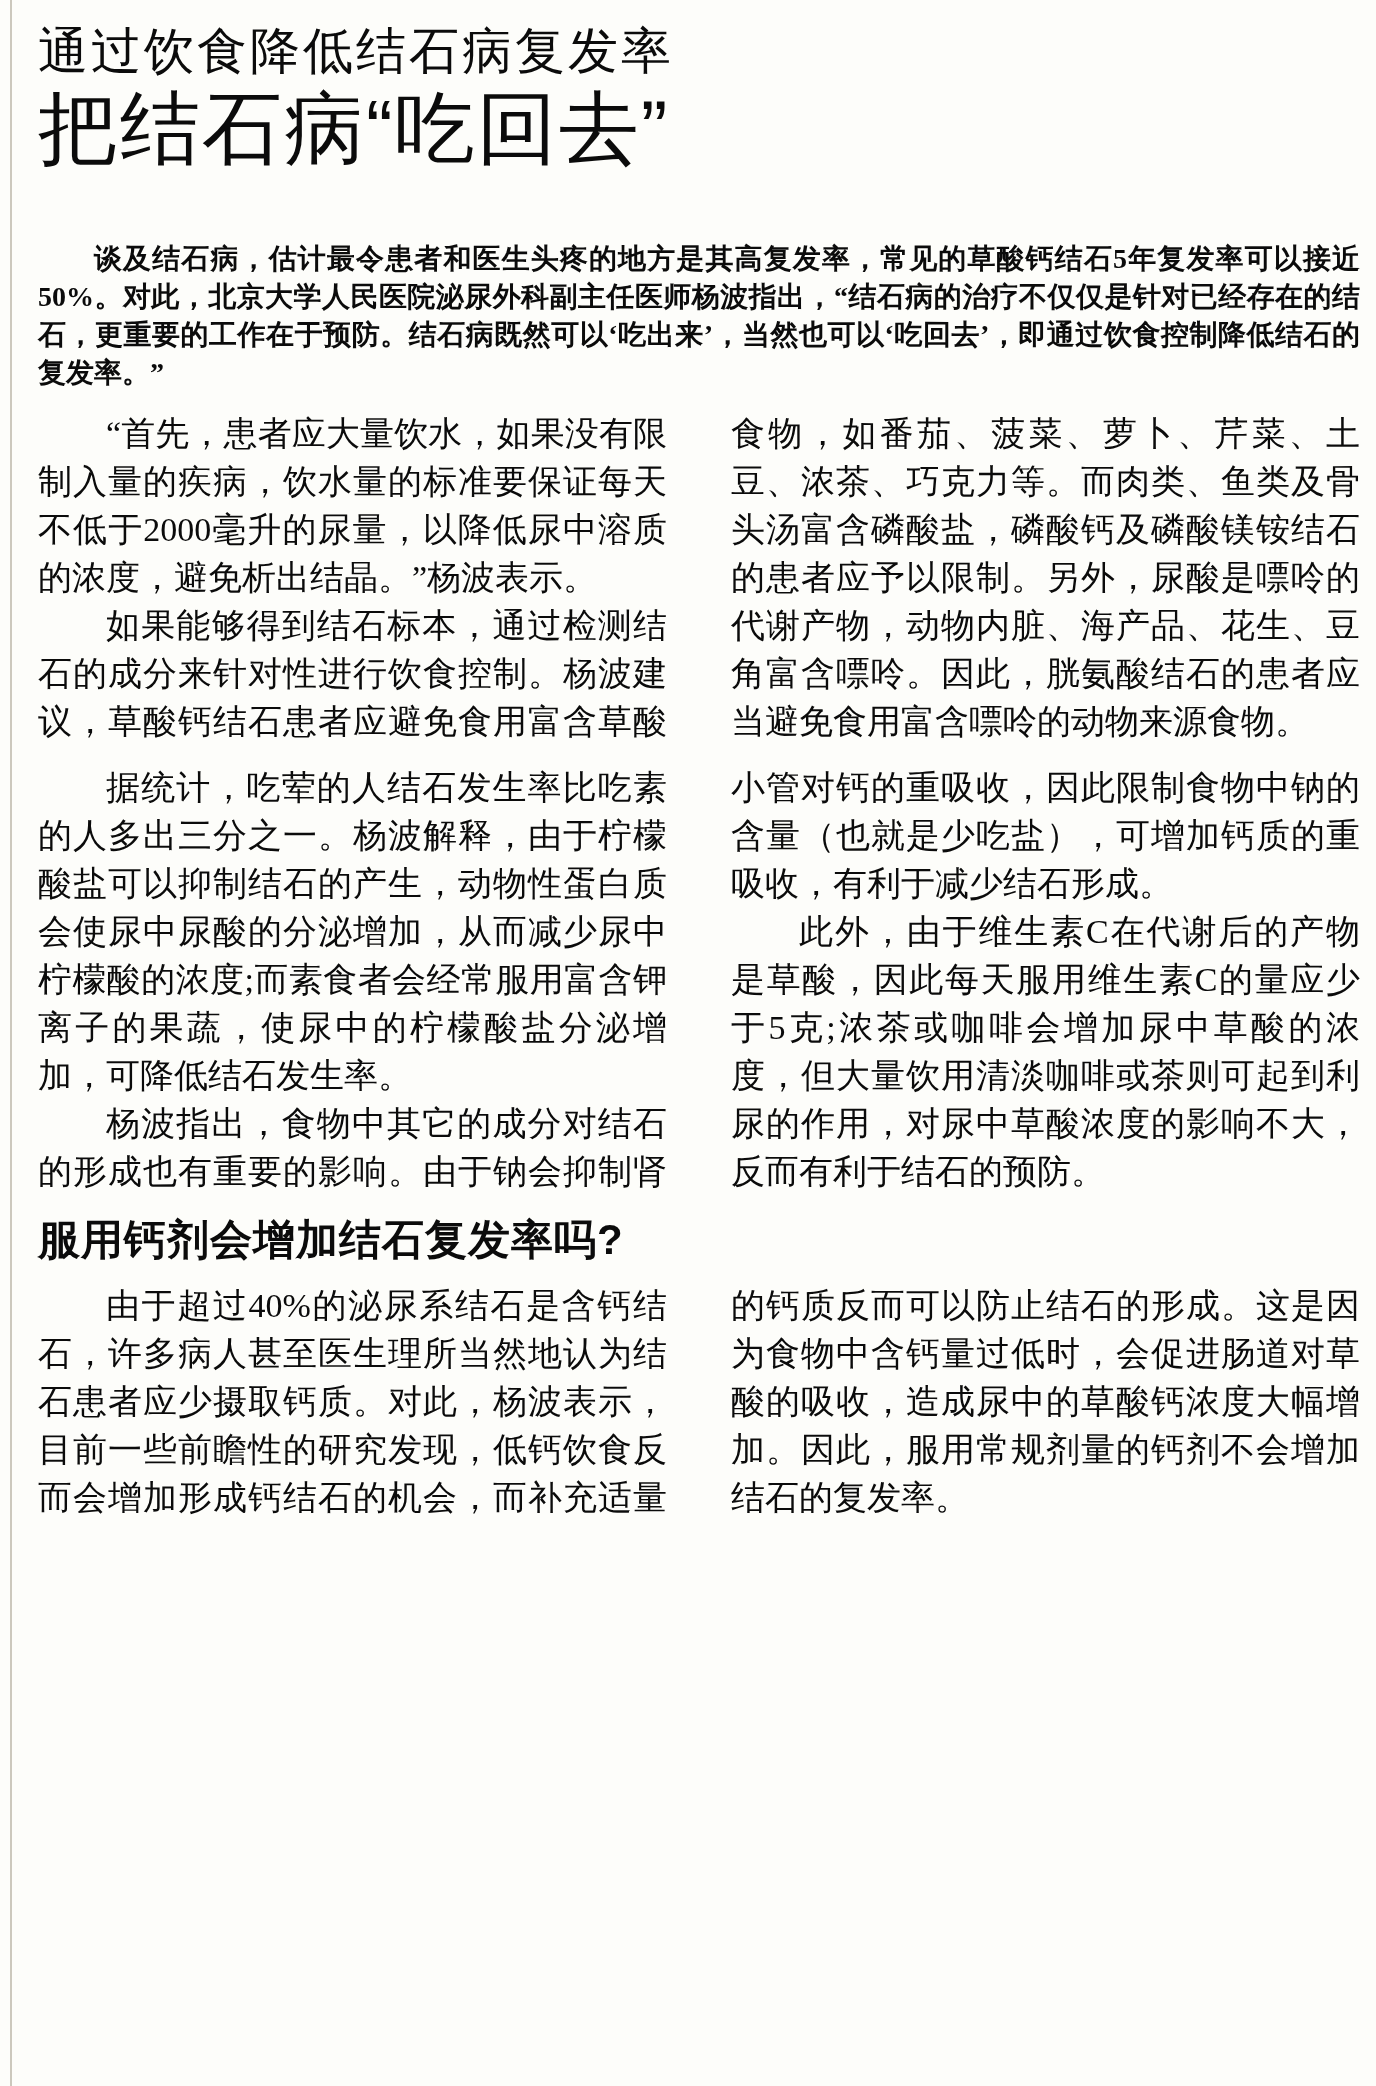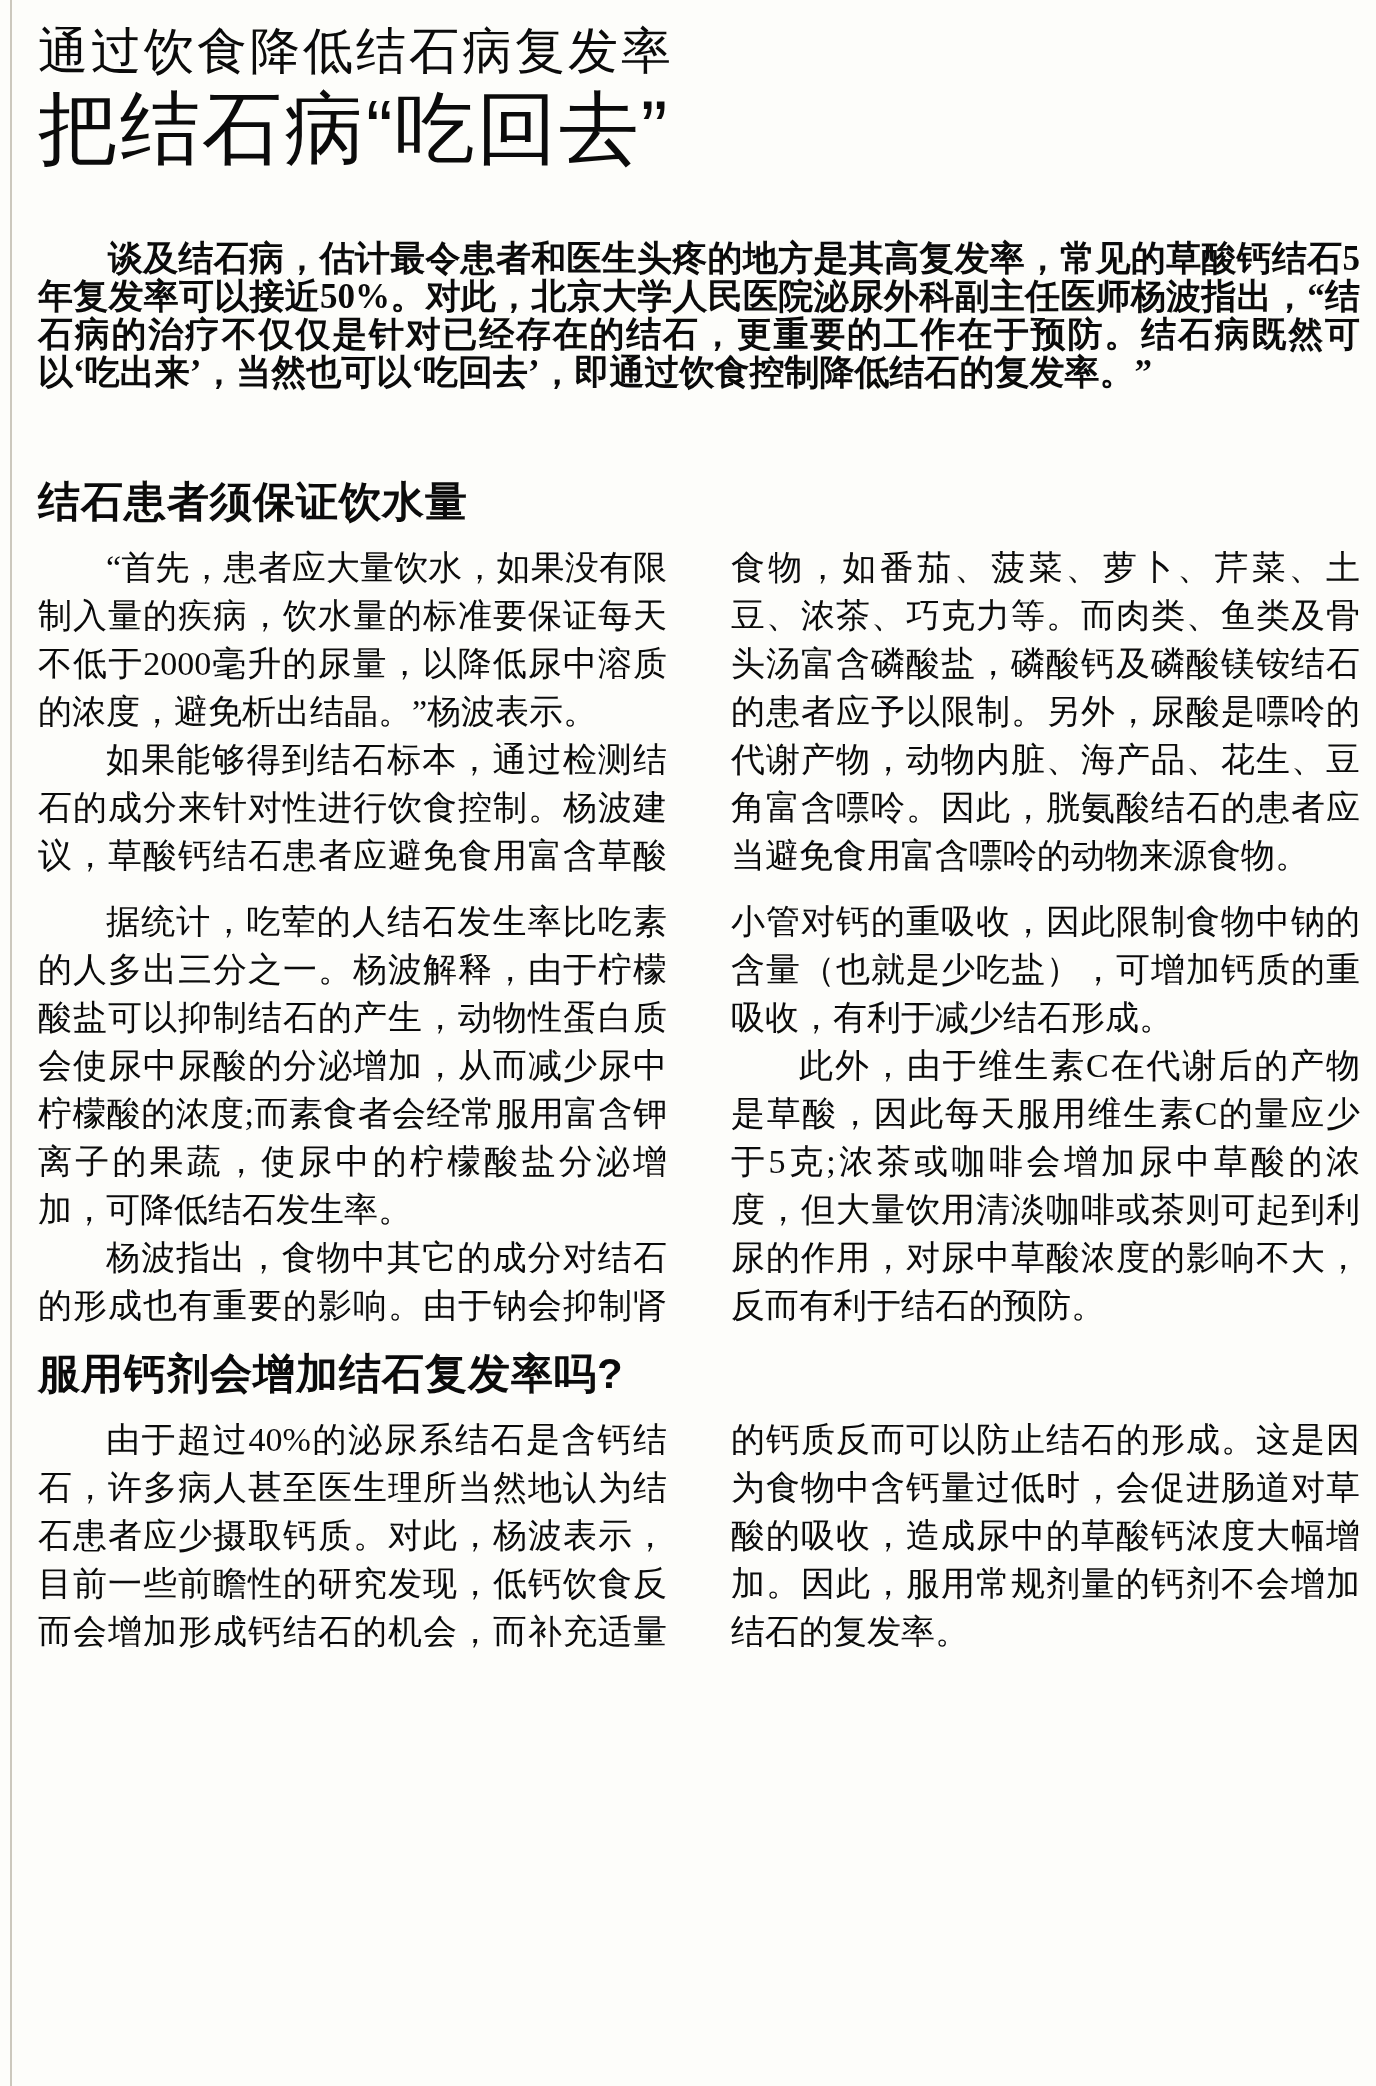--- a/index.html
+++ b/index.html
@@ -31,21 +31,21 @@
     font-family: "Liberation Sans", sans-serif;
     font-size: 80px;
     line-height: 86px;
     font-weight: 400;
     letter-spacing: 2px;
   }
   .intro {
     margin: 68px 0 0 0;
     font-family: "Liberation Serif", serif;
     font-weight: 700;
-    font-size: 35px;
+    font-size: 28px;
     line-height: 38px;
     text-align: justify;
     text-indent: 2em;
   }
   .section-heading {
     margin: 0;
     font-family: "Liberation Sans", sans-serif;
     font-size: 42px;
     line-height: 48px;
     font-weight: 700;
@@ -81,21 +81,20 @@
   <div class="edge-line"></div>
 
   <header>
     <div class="kicker">通过饮食降低结石病复发率</div>
     <h1 class="headline">把结石病“吃回去”</h1>
   </header>
 
   <p class="intro">谈及结石病，估计最令患者和医生头疼的地方是其高复发率，常见的草酸钙结石5年复发率可以接近50%。对此，北京大学人民医院泌尿外科副主任医师杨波指出，“结石病的治疗不仅仅是针对已经存在的结石，更重要的工作在于预防。结石病既然可以‘吃出来’，当然也可以‘吃回去’，即通过饮食控制降低结石的复发率。”</p>
 
   <section class="sec-1">
-    <h2 class="section-heading">结石患者须保证饮水量</h2>
     <div class="cols">
       <p>“首先，患者应大量饮水，如果没有限制入量的疾病，饮水量的标准要保证每天不低于2000毫升的尿量，以降低尿中溶质的浓度，避免析出结晶。”杨波表示。</p>
       <p>如果能够得到结石标本，通过检测结石的成分来针对性进行饮食控制。杨波建议，草酸钙结石患者应避免食用富含草酸食物，如番茄、菠菜、萝卜、芹菜、土豆、浓茶、巧克力等。而肉类、鱼类及骨头汤富含磷酸盐，磷酸钙及磷酸镁铵结石的患者应予以限制。另外，尿酸是嘌呤的代谢产物，动物内脏、海产品、花生、豆角富含嘌呤。因此，胱氨酸结石的患者应当避免食用富含嘌呤的动物来源食物。</p>
     </div>
   </section>
 
   <section class="sec-2">
     <div class="cols">
       <p>据统计，吃荤的人结石发生率比吃素的人多出三分之一。杨波解释，由于柠檬酸盐可以抑制结石的产生，动物性蛋白质会使尿中尿酸的分泌增加，从而减少尿中柠檬酸的浓度;而素食者会经常服用富含钾离子的果蔬，使尿中的柠檬酸盐分泌增加，可降低结石发生率。</p>
       <p>杨波指出，食物中其它的成分对结石的形成也有重要的影响。由于钠会抑制肾小管对钙的重吸收，因此限制食物中钠的含量（也就是少吃盐），可增加钙质的重吸收，有利于减少结石形成。</p>

